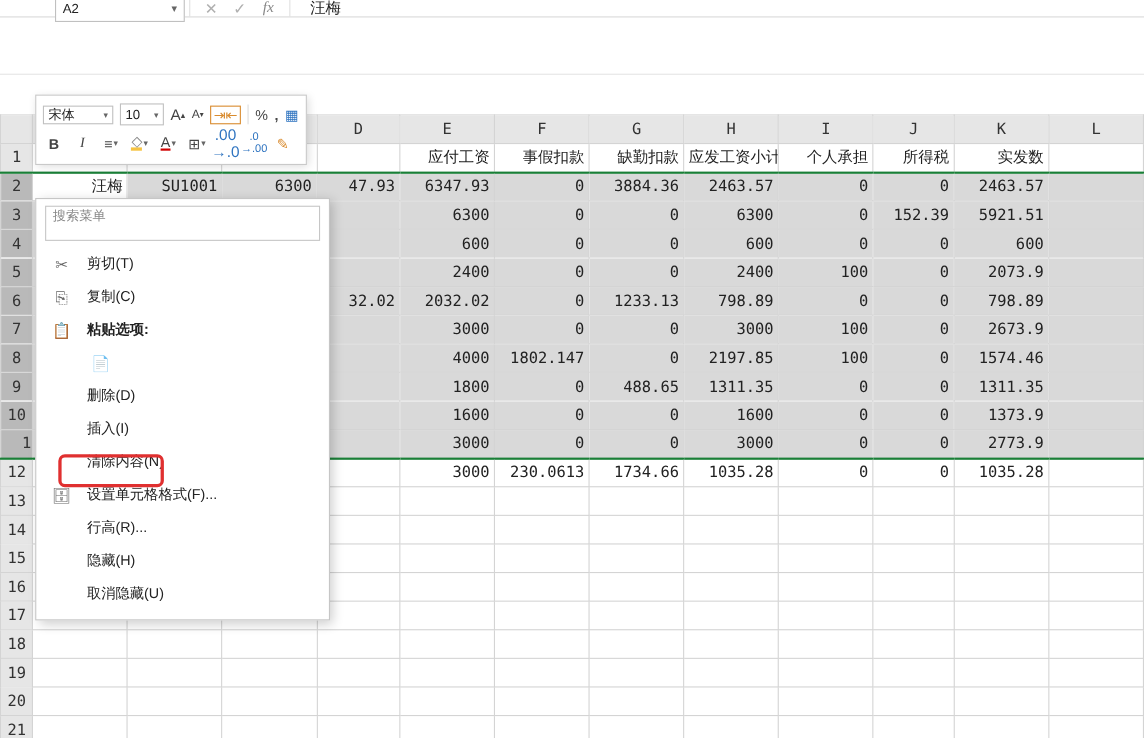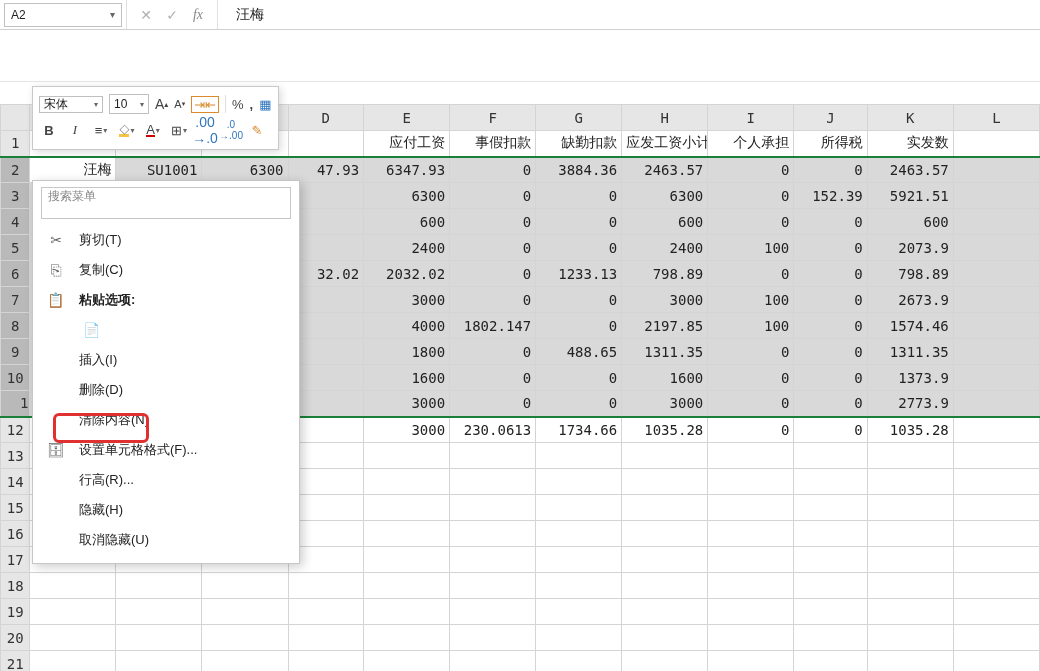--- a/index.html
+++ b/index.html
@@ -12,23 +12,24 @@
     width: 1040px;
     height: 671px;
     overflow: hidden;
     position: relative;
   }
 
   
   .formula-bar {
     display: flex;
     align-items: center;
-    height: 30px;
+    height: 16px;
     border-bottom: 1px solid #d0d0d0;
     background: #fff;
+    padding-left: 46px;
   }
   .name-box {
     width: 118px;
     height: 24px;
     margin: 0 4px;
     border: 1px solid #c0c0c0;
     display: flex; align-items: center;
     padding: 0 6px;
     justify-content: space-between;
     background: #fff;
@@ -620,30 +621,30 @@
     <span class="icon-slot">⎘</span>
     <span class="lbl">复制(C)</span>
   </div>
   <div class="ctx-item ctx-bold">
     <span class="icon-slot">📋</span>
     <span class="lbl">粘贴选项:</span>
   </div>
   <div class="ctx-item ctx-sub">
     <span class="icon-slot" style="color:#bbb">📄</span>
   </div>
+  <div class="ctx-item">
+    <span class="icon-slot"></span>
+    <span class="lbl">删除(D)</span>
+  </div>
   <div class="ctx-item" style="position:relative">
     <span class="icon-slot"></span>
     <span class="lbl">插入(I)</span>
   </div>
   <div class="ctx-item">
     <span class="icon-slot"></span>
-    <span class="lbl">删除(D)</span>
-  </div>
-  <div class="ctx-item">
-    <span class="icon-slot"></span>
     <span class="lbl">清除内容(N)</span>
   </div>
   <div class="ctx-item">
     <span class="icon-slot">🗄</span>
     <span class="lbl">设置单元格格式(F)...</span>
   </div>
   <div class="ctx-item">
     <span class="icon-slot"></span>
     <span class="lbl">行高(R)...</span>
   </div>

